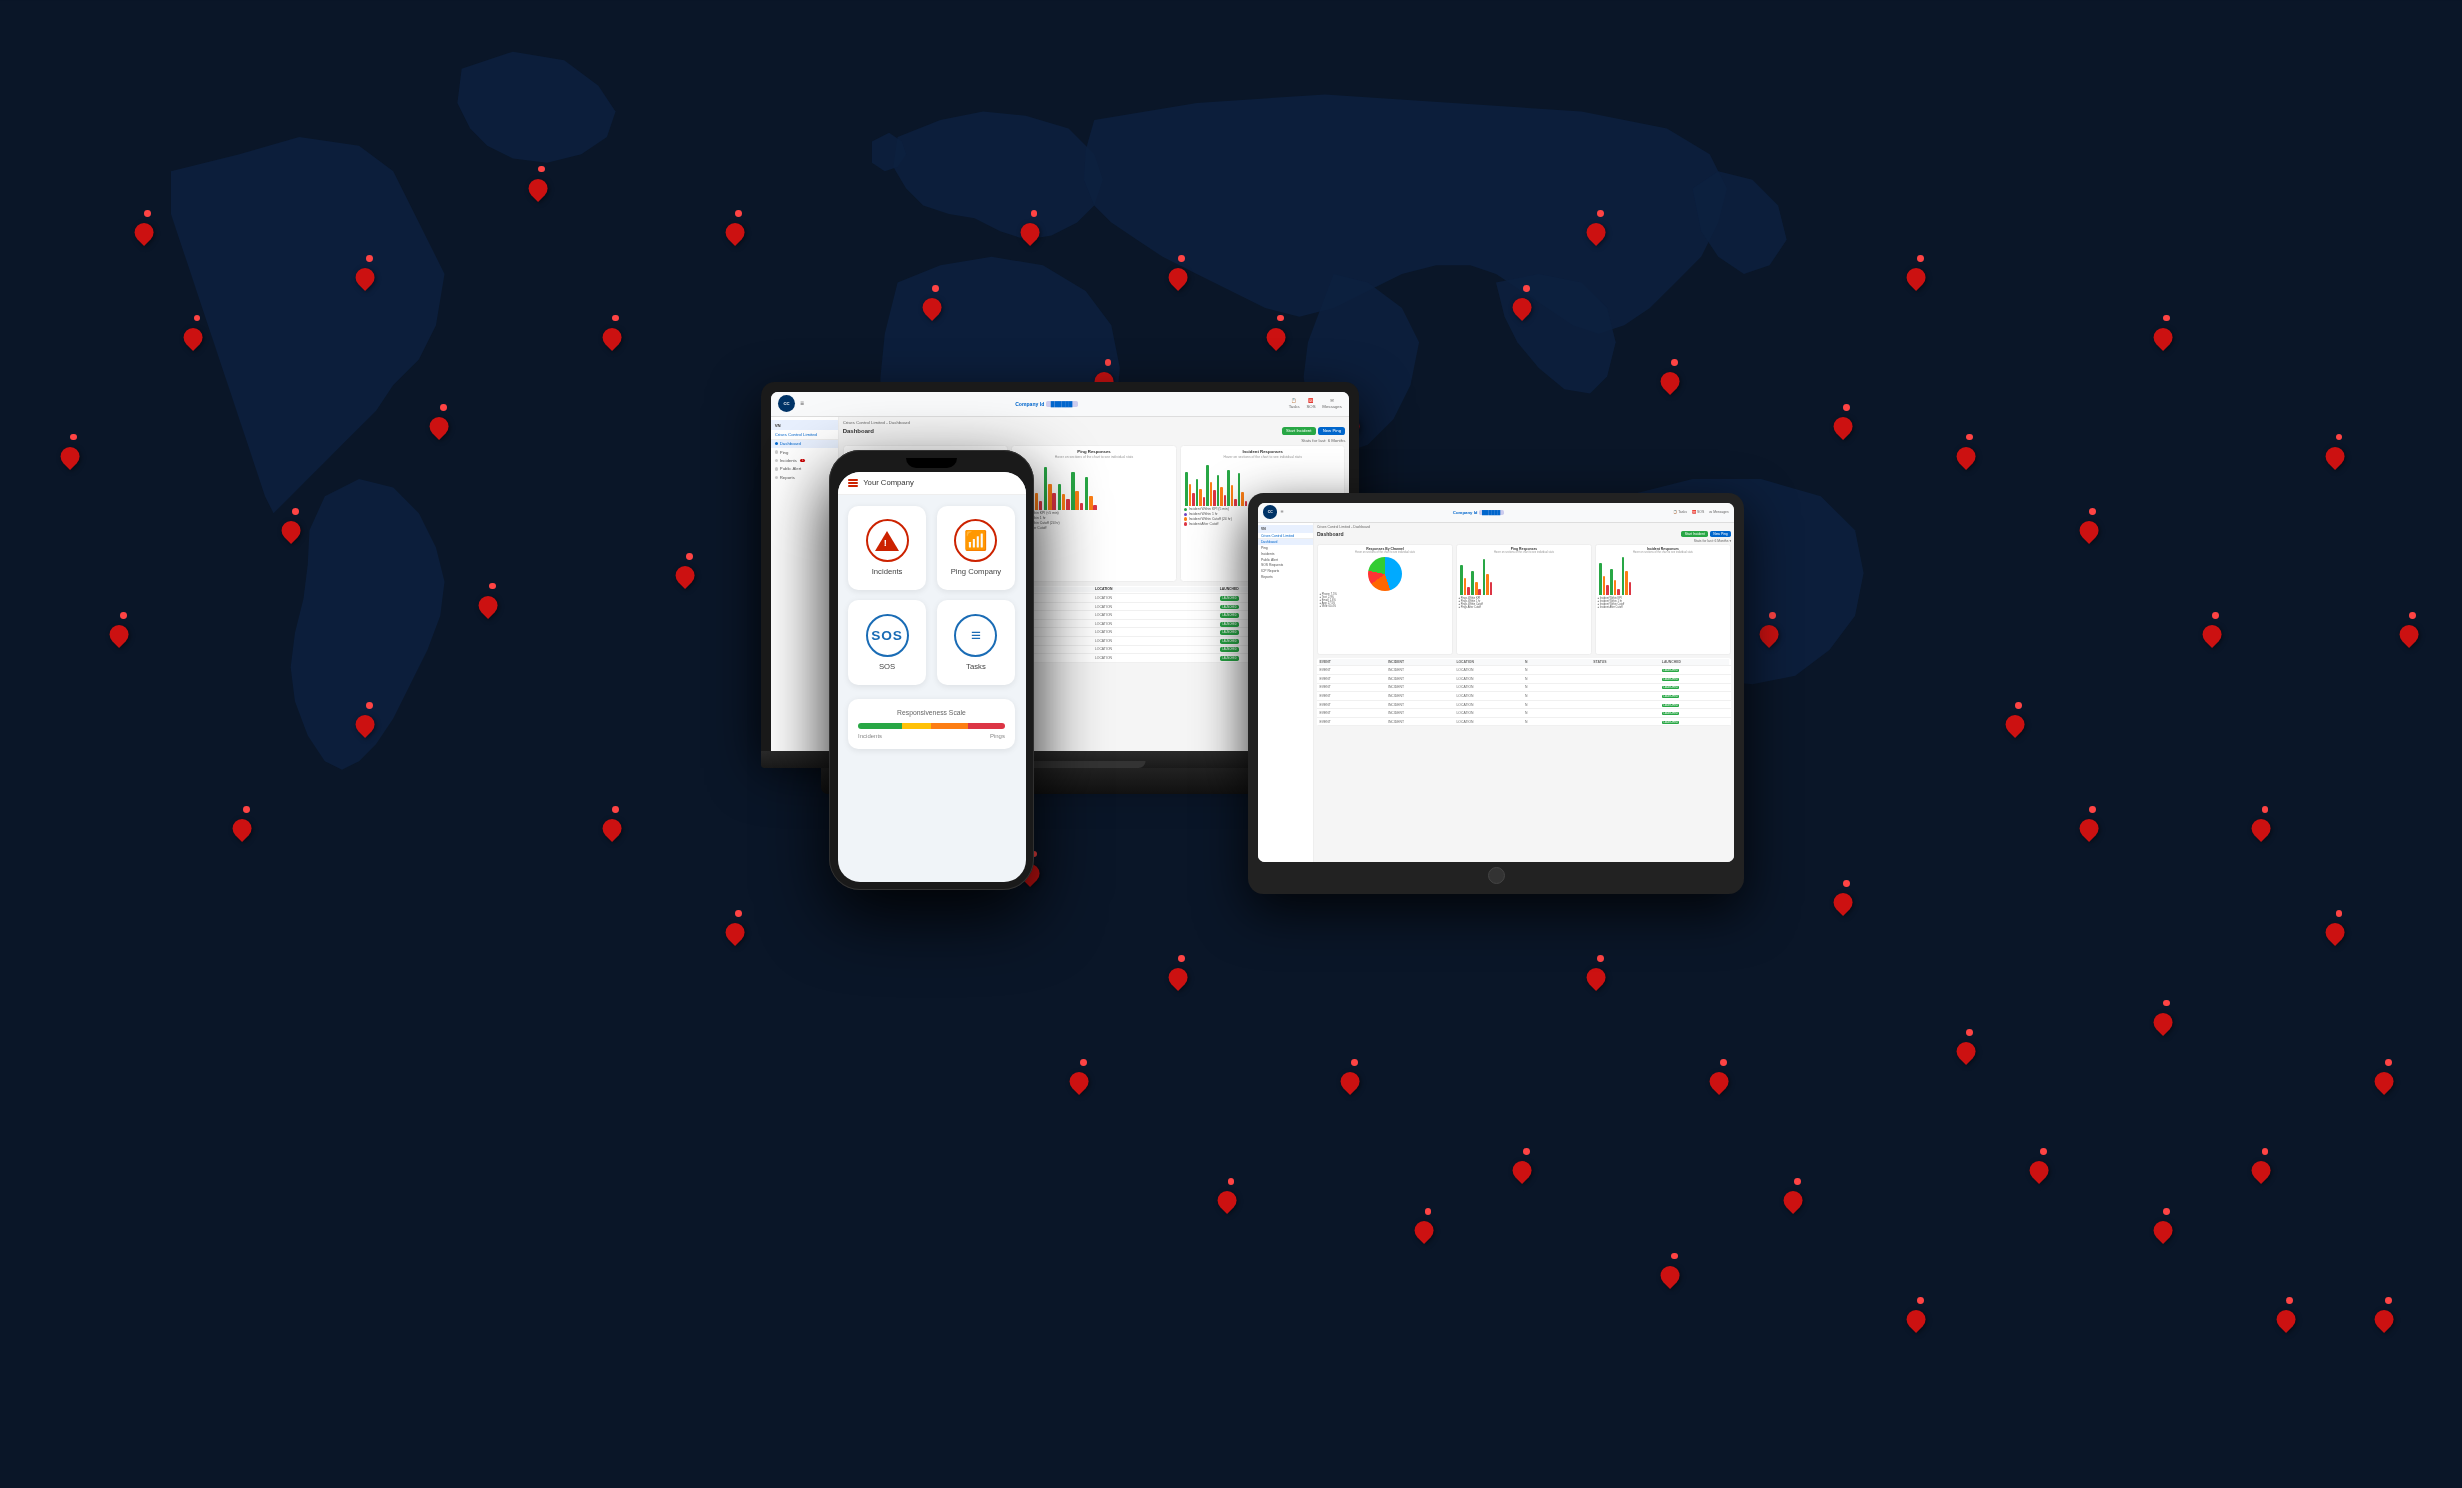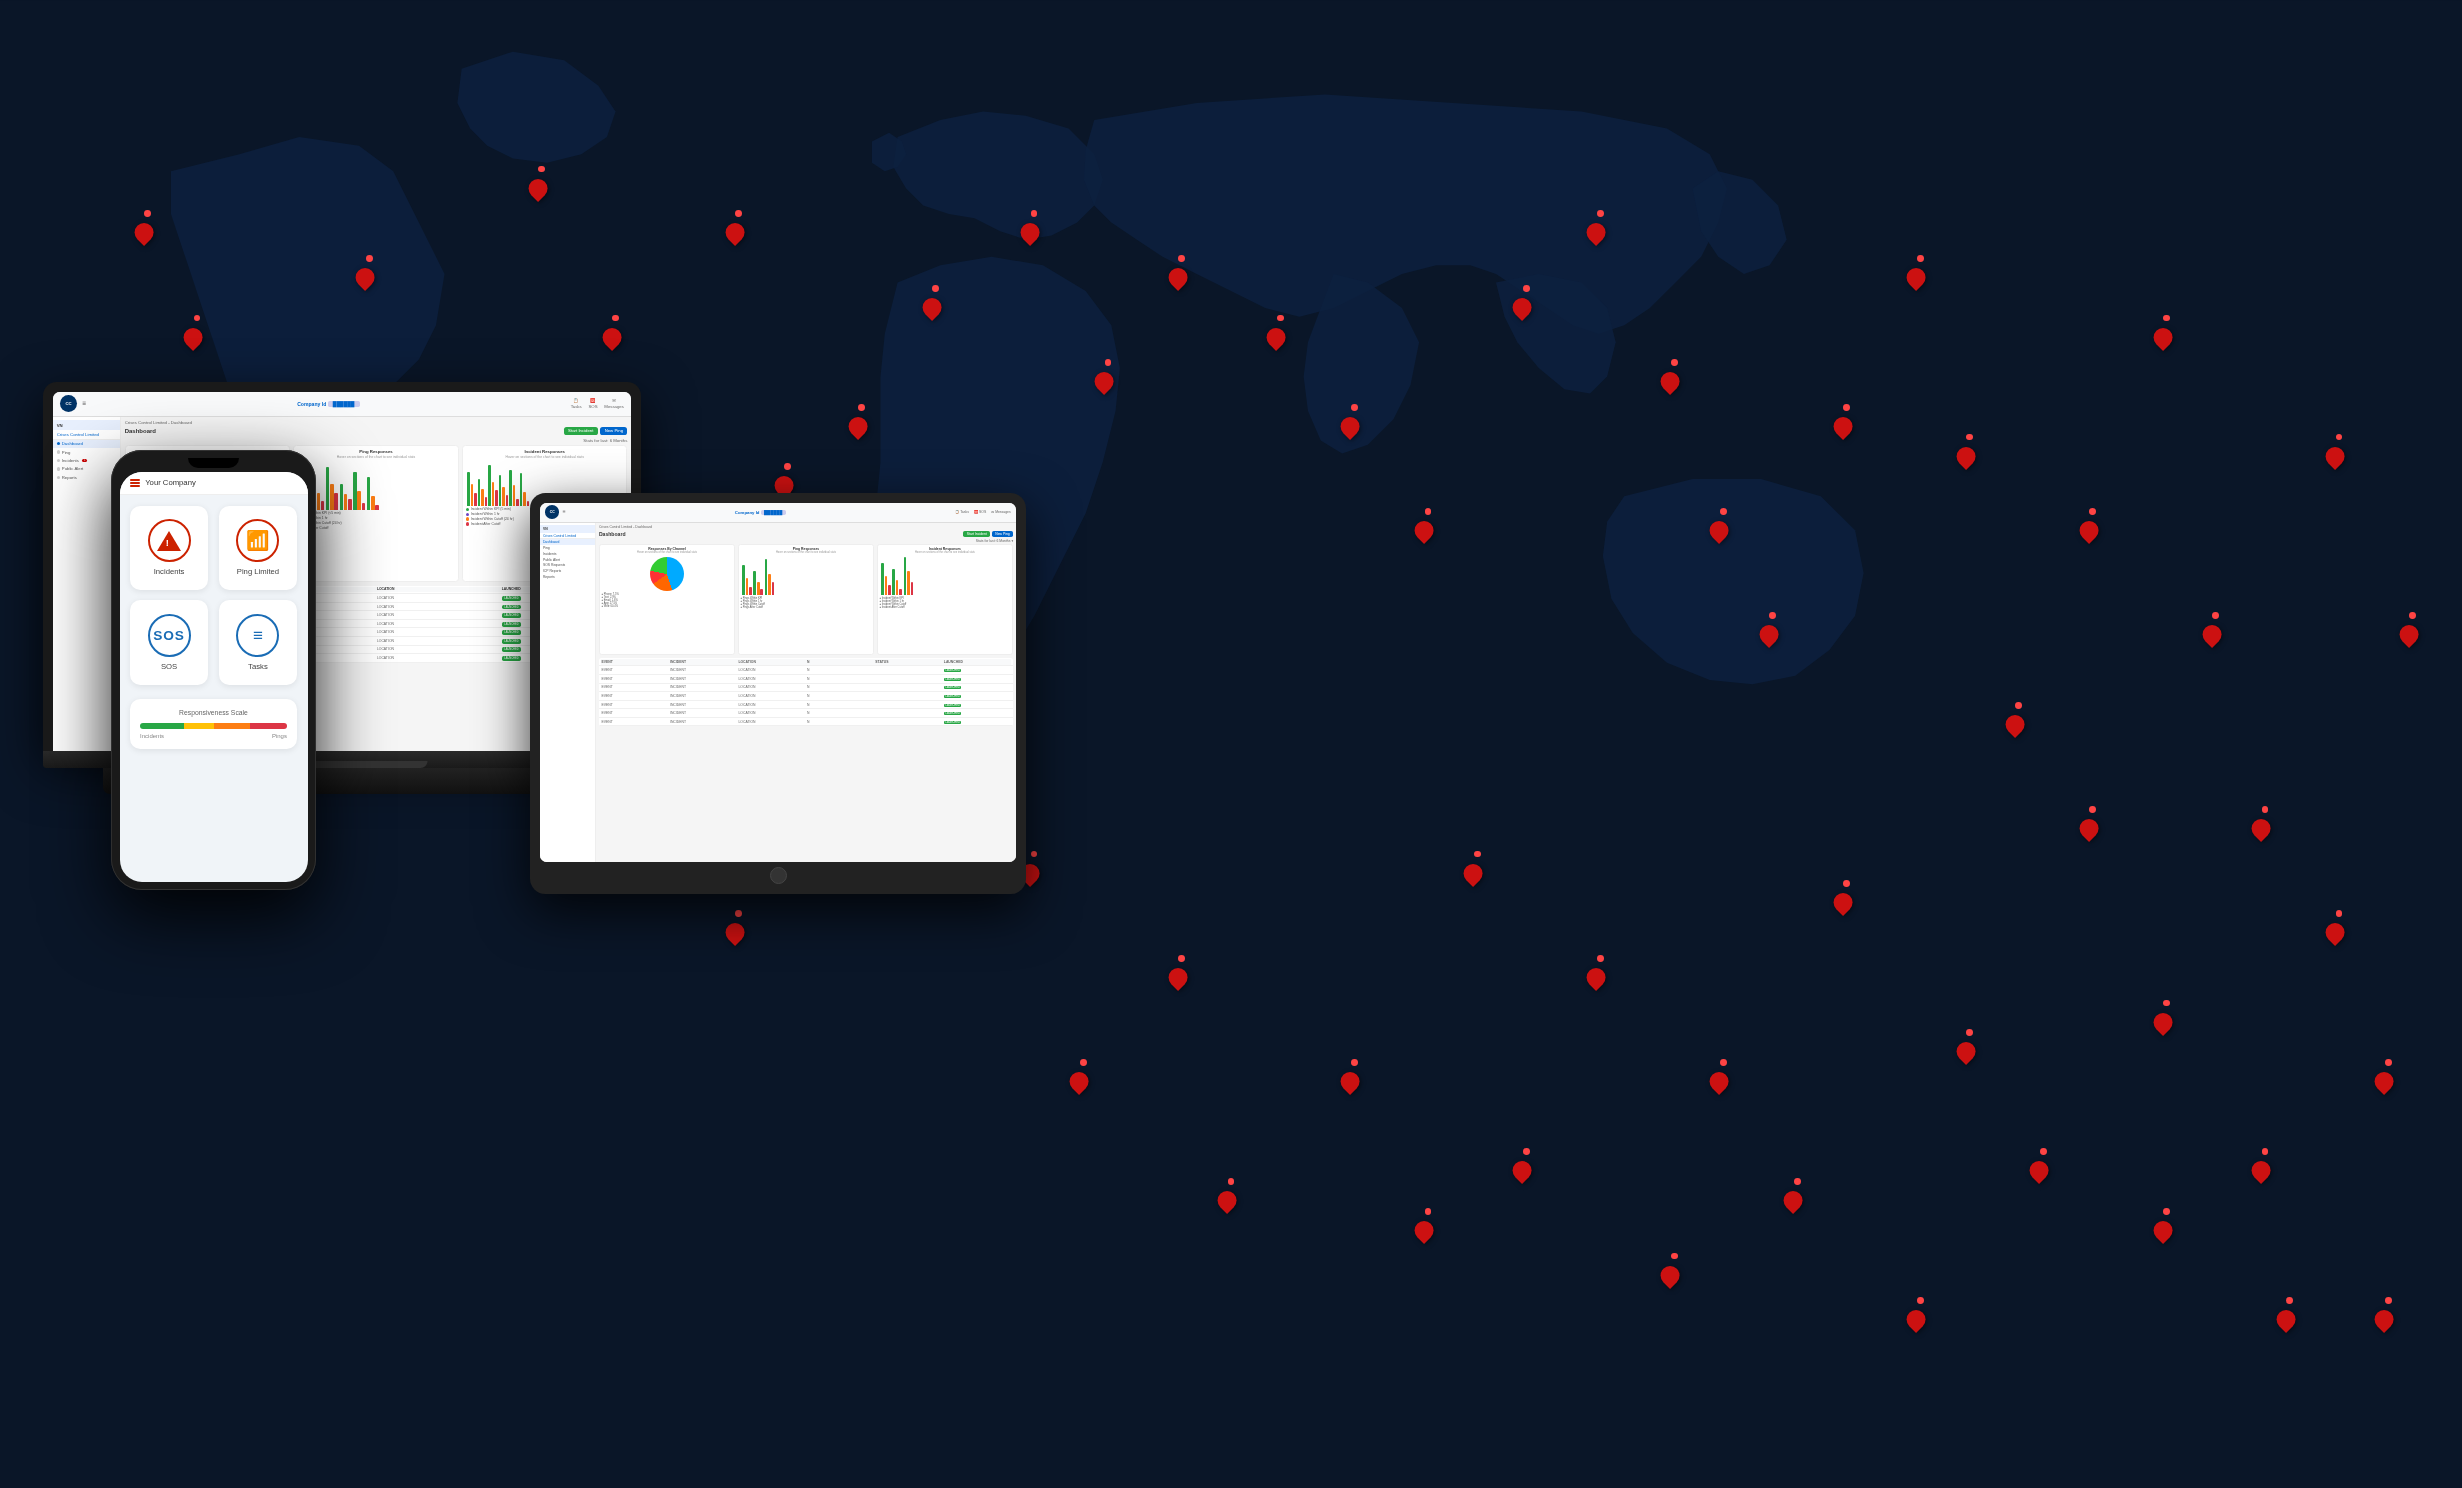--- a/index.html
+++ b/index.html
@@ -48,20 +48,21 @@
       left: -3.4px;
       top: -13px;
     }
 
     
     .content-area {
       position: absolute;
       inset: 0;
       display: flex;
       align-items: center;
+      justify-content: center;
     }
 
     
     .devices-container {
       position: relative;
       width: 1026px;
       height: 769px;
       margin-top: 43px;
     }
 
@@ -1009,21 +1010,21 @@
                 <div class="phone-icon-circle warning">
                   <div class="warning-icon"></div>
                 </div>
                 <span class="phone-card-label">Incidents</span>
               </div>
 
               <div class="phone-card">
                 <div class="phone-icon-circle wifi">
                   <span class="wifi-icon">📶</span>
                 </div>
-                <span class="phone-card-label">Ping Limited</span>
+                <span class="phone-card-label">Ping Company</span>
               </div>
 
               <div class="phone-card">
                 <div class="phone-icon-circle sos">
                   <span class="sos-text">SOS</span>
                 </div>
                 <span class="phone-card-label">SOS</span>
               </div>
 
               <div class="phone-card">

